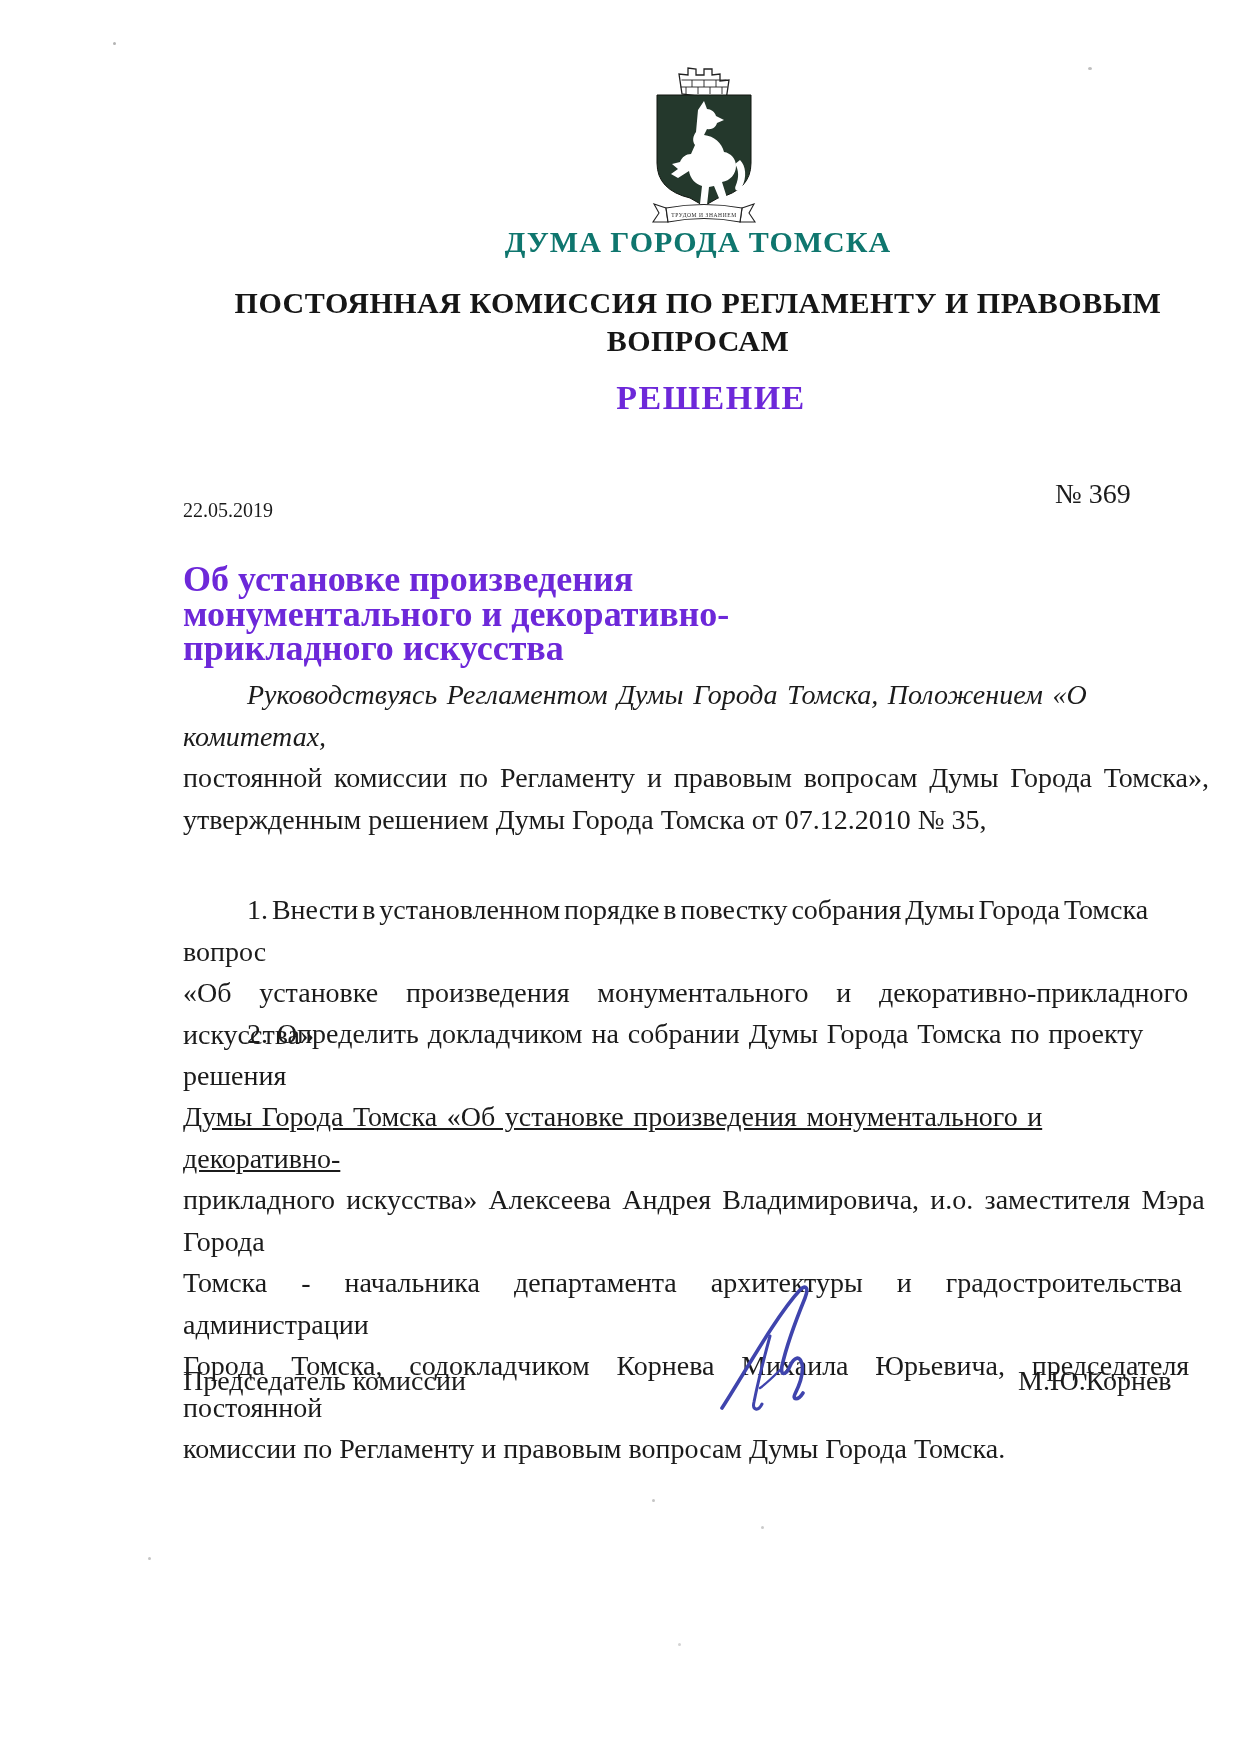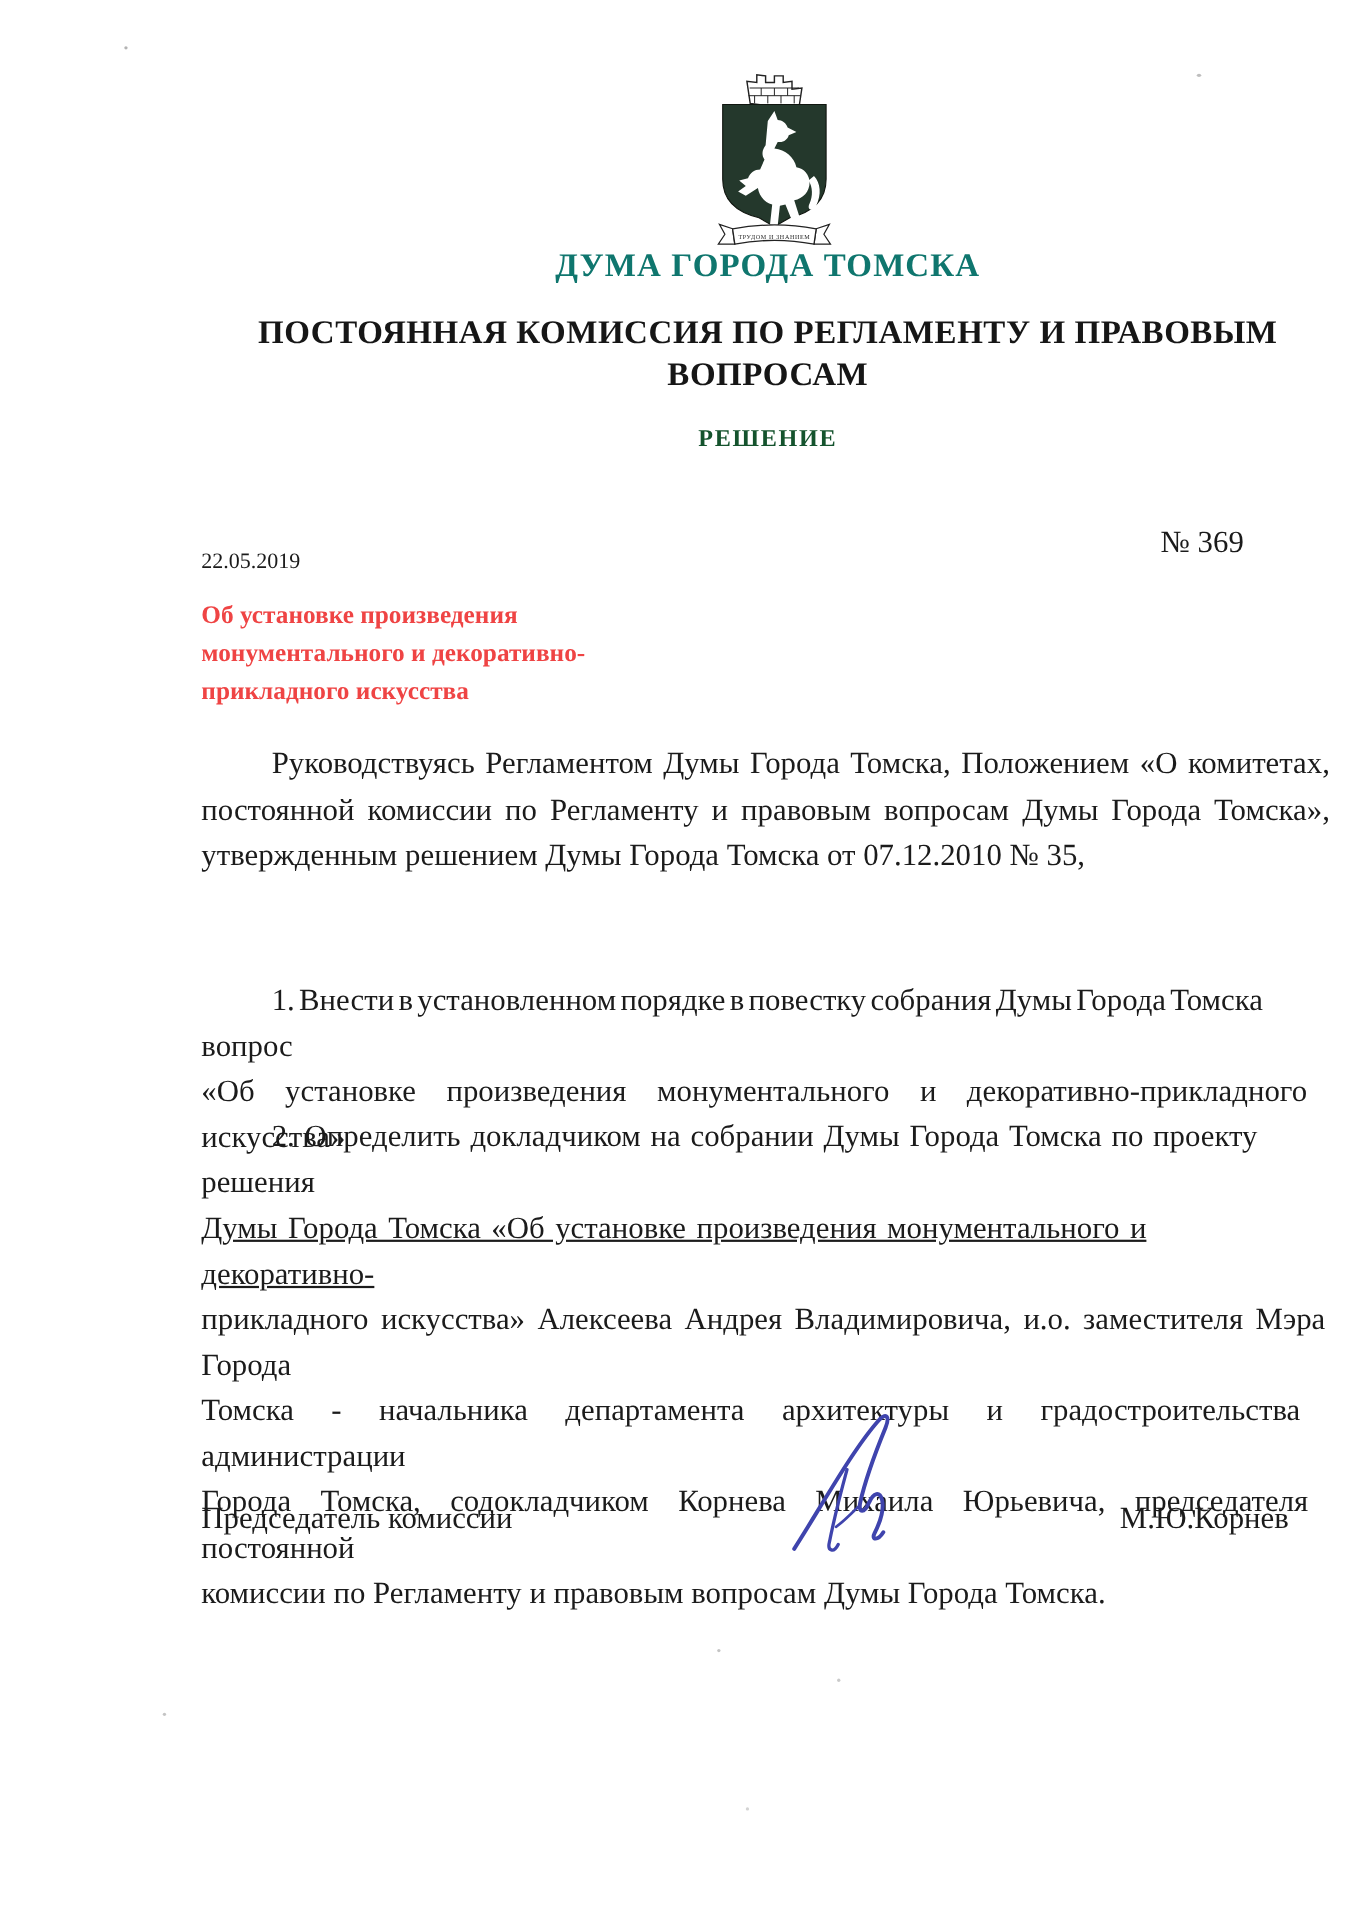--- a/index.html
+++ b/index.html
@@ -6,24 +6,24 @@
   .page{
     position:relative; width:1240px; height:1753px; background:#ffffff;
     font-family:"Liberation Serif","DejaVu Serif",serif; color:#1b1b1b;
     overflow:hidden; margin:0 auto;
   }
   .abs{position:absolute;}
   .h-center{text-align:center;}
   .bold{font-weight:bold;}
   .org-title{left:183px; top:224px; width:1030px; font-size:30px; line-height:36px; letter-spacing:1px; color:#0f766e;}
   .commission{left:140px; top:284px; width:1116px; font-size:30px; line-height:38px; letter-spacing:0.5px; color:#161616;}
-  .doc-type{left:183px; top:380px; width:1030px; font-size:22px; line-height:36px; letter-spacing:1.5px; color:#14532d;}
+  .doc-type{left:196px; top:380px; width:1030px; font-size:34px; line-height:36px; letter-spacing:1.5px; color:#6d28d9;}
   .doc-number{left:1055px; top:478px; font-size:28px;}
   .doc-date{left:183px; top:499px; font-size:20px;}
-  .subject{left:183px; top:542px; width:560px; font-size:23px; color:#ef4444;}
+  .subject{left:183px; top:562px; width:560px; font-size:36px; color:#6d28d9;}
   .subject .tline{line-height:34.5px;}
   .body-block{left:183px; width:1026px; font-size:28px;}
   .body-block .tline{line-height:41.5px;}
   .preamble{top:674px;}
   .resolved{left:183px; top:828px; width:1026px; font-size:28px; line-height:34px;}
   .item-1{top:889px;}
   .item-2{top:1013px;}
   .sig-role{left:183px; top:1365px; font-size:28px;}
   .sig-name{left:1018px; top:1365px; font-size:28px;}
   .emblem{left:648px; top:48px;}
@@ -69,21 +69,21 @@
   <div class="abs doc-number">№ 369</div>
   <div class="abs doc-date">22.05.2019</div>
 
   <div class="abs subject bold">
       <div class="tline"><span>Об установке произведения</span></div>
       <div class="tline"><span>монументального и декоративно-</span></div>
       <div class="tline"><span>прикладного искусства</span></div>
     </div>
 
   <div class="abs body-block preamble">
-      <div class="tline" style="text-indent: 64px; word-spacing: 2.6px;"><span>Руководствуясь Регламентом Думы Города Томска, Положением «О комитетах,</span></div>
+      <div class="tline" style="text-indent: 64px; word-spacing: 2.6px; font-style: italic;"><span>Руководствуясь Регламентом Думы Города Томска, Положением «О комитетах,</span></div>
       <div class="tline" style="word-spacing: 4.84px;"><span>постоянной комиссии по Регламенту и правовым вопросам Думы Города Томска»,</span></div>
       <div class="tline"><span>утвержденным решением Думы Города Томска от 07.12.2010 № 35,</span></div>
     </div>
 
 
   <div class="abs body-block item-1">
       <div class="tline" style="text-indent: 64px; word-spacing: -3.11px;"><span>1. Внести в установленном порядке в повестку собрания Думы Города Томска вопрос</span></div>
       <div class="tline" style="word-spacing: 20.73px;"><span>«Об установке произведения монументального и декоративно-прикладного искусства»</span></div>
     </div>
 

